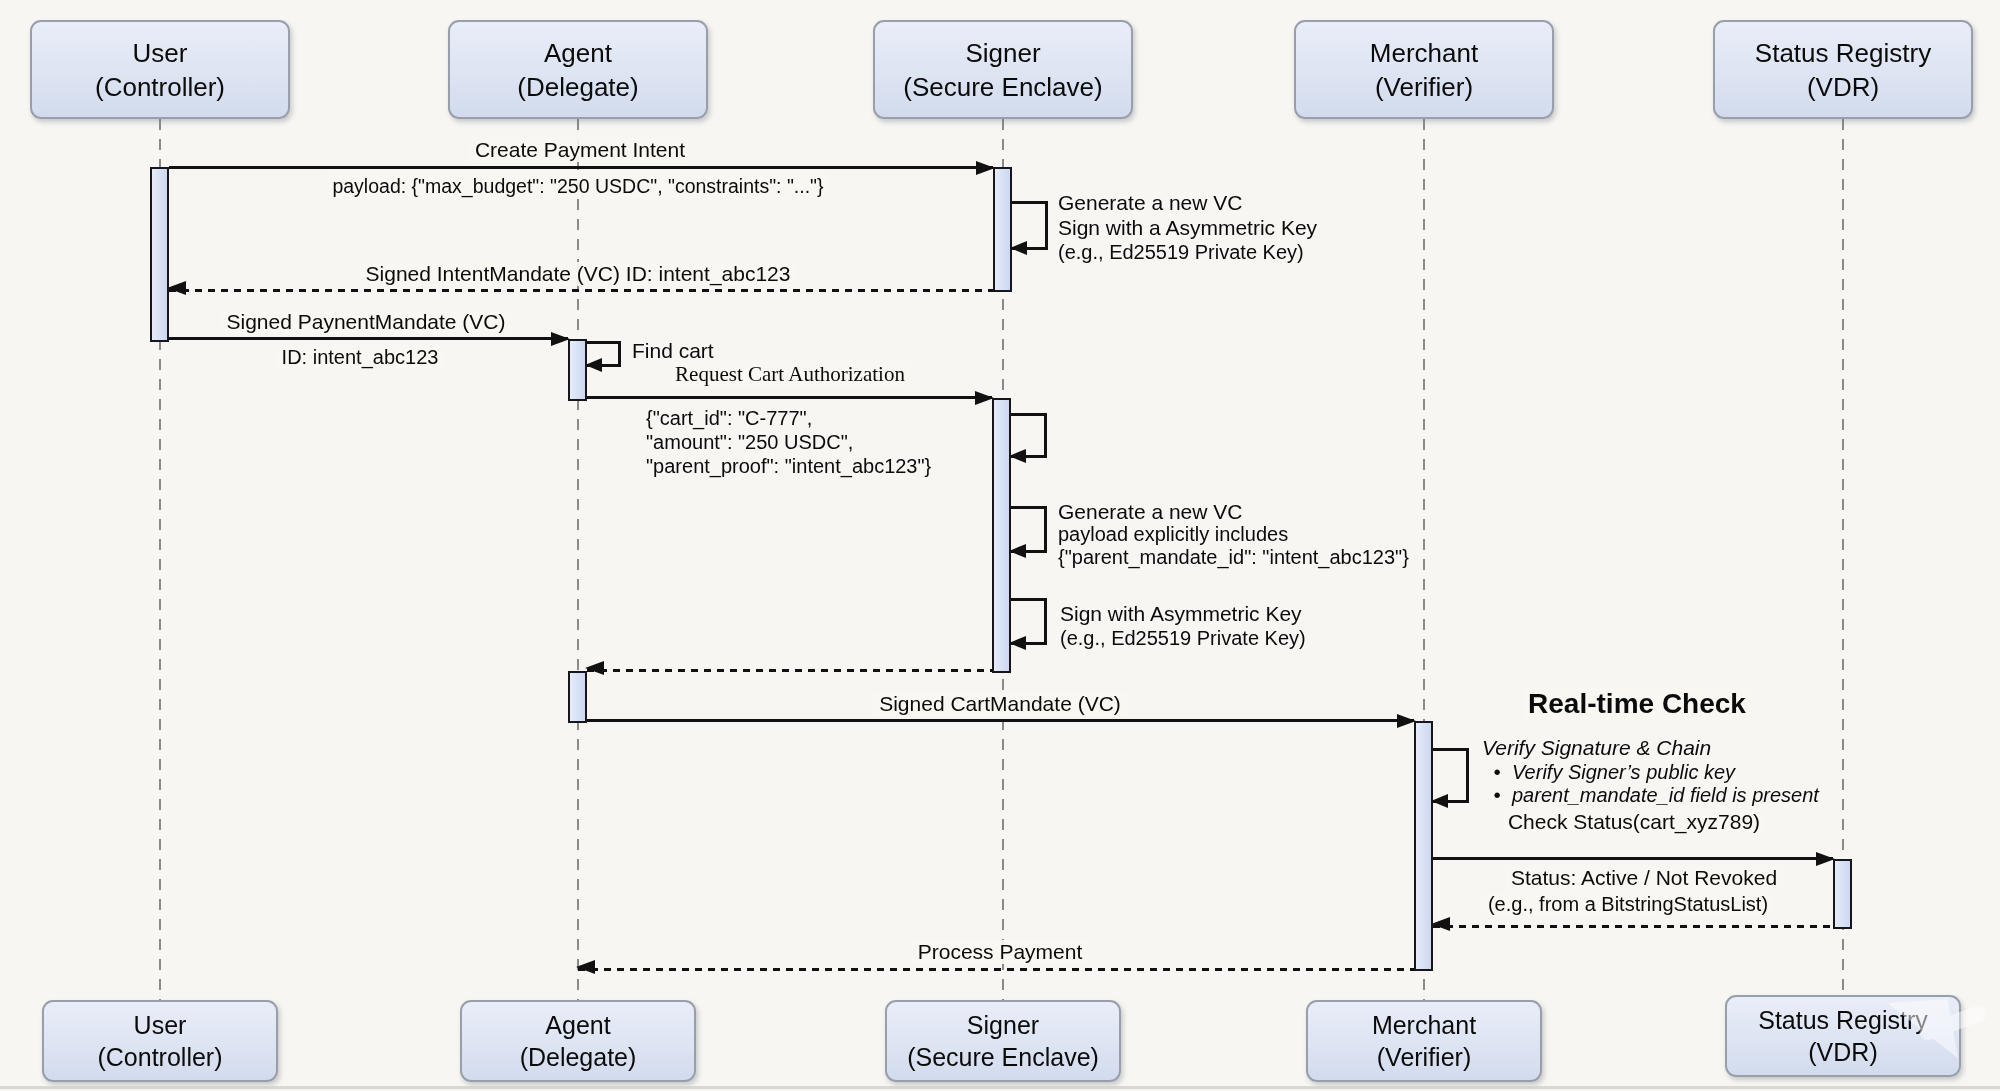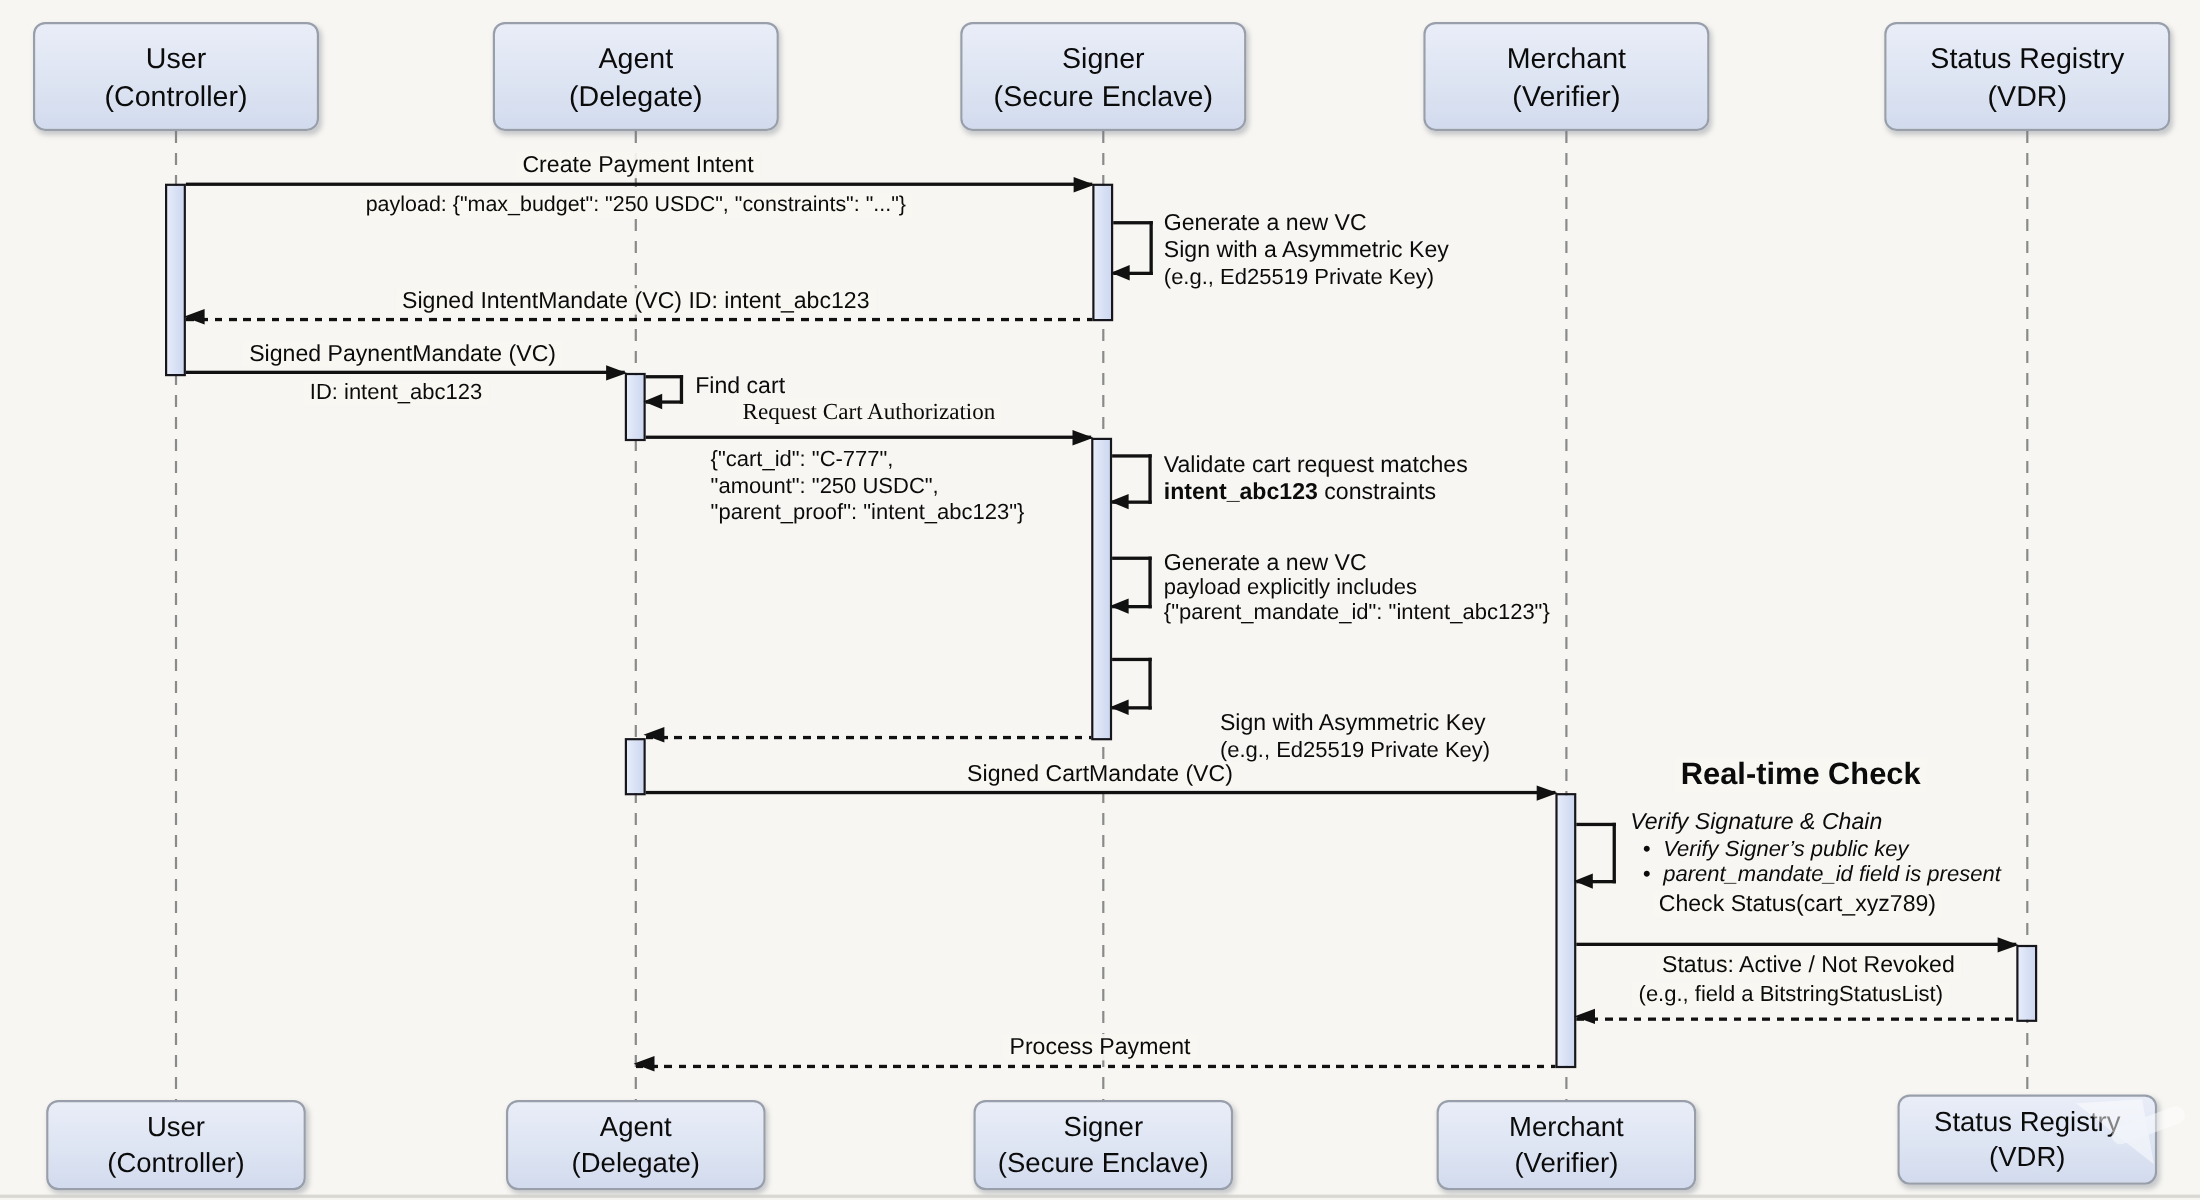--- a/index.html
+++ b/index.html
@@ -139,38 +139,34 @@
   </div>
   <div class="note small" style="left:646px;top:406px;line-height:24px;">
     <div>{"cart_id": "C-777",</div>
     <div>"amount": "250 USDC",</div>
     <div>"parent_proof": "intent_abc123"}</div>
   </div>
 
   <div class="loop" style="left:1011px;top:413px;width:36px;height:45px;">
     <span class="head"></span>
   </div>
-  <div class="note" style="left:1058px;top:410px;">
-    <div>Validate cart request matches</div>
-    <div><span class="b">intent_abc123</span><span> constraints</span></div>
-  </div>
 
   <div class="loop" style="left:1011px;top:506px;width:36px;height:47px;">
     <span class="head"></span>
   </div>
   <div class="note" style="left:1058px;top:500px;line-height:23px;">
     <div>Generate a new VC</div>
     <div class="small">payload explicitly includes</div>
     <div class="small">{"parent_mandate_id": "intent_abc123"}</div>
   </div>
 
   <div class="loop" style="left:1011px;top:598px;width:36px;height:47px;">
     <span class="head"></span>
   </div>
-  <div class="note" style="left:1109px;top:602px;line-height:24px;margin-top:44px;">
+  <div class="note" style="left:1060px;top:602px;line-height:24px;">
     <div>Sign with Asymmetric Key</div>
     <div class="small">(e.g., Ed25519 Private Key)</div>
   </div>
 
   <div class="dash" style="left:587px;top:669px;width:405px;">
     <span class="head l"></span>
   </div>
 
   <div class="lbl" style="left:1000px;top:692px;">Signed CartMandate (VC)</div>
   <div class="arrow" style="left:587px;top:719px;width:827px;">
@@ -193,21 +189,21 @@
       <span>parent_mandate_id field is present</span>
     </div>
   </div>
 
   <div class="lbl" style="left:1634px;top:810px;">Check Status(cart_xyz789)</div>
   <div class="arrow" style="left:1433px;top:857px;width:400px;">
     <span class="head r"></span>
   </div>
 
   <div class="lbl" style="left:1628px;top:866px;margin-left:16px;">Status: Active / Not Revoked</div>
-  <div class="lbl small" style="left:1628px;top:893px;">(e.g., field a BitstringStatusList)</div>
+  <div class="lbl small" style="left:1628px;top:893px;">(e.g., from a BitstringStatusList)</div>
   <div class="dash" style="left:1433px;top:925px;width:400px;">
     <span class="head l"></span>
   </div>
 
   <div class="lbl" style="left:1000px;top:940px;">Process Payment</div>
   <div class="dash" style="left:578px;top:968px;width:836px;">
     <span class="head l"></span>
   </div>
 
   <div class="actor bottom" style="left:42px;top:1000px;">

